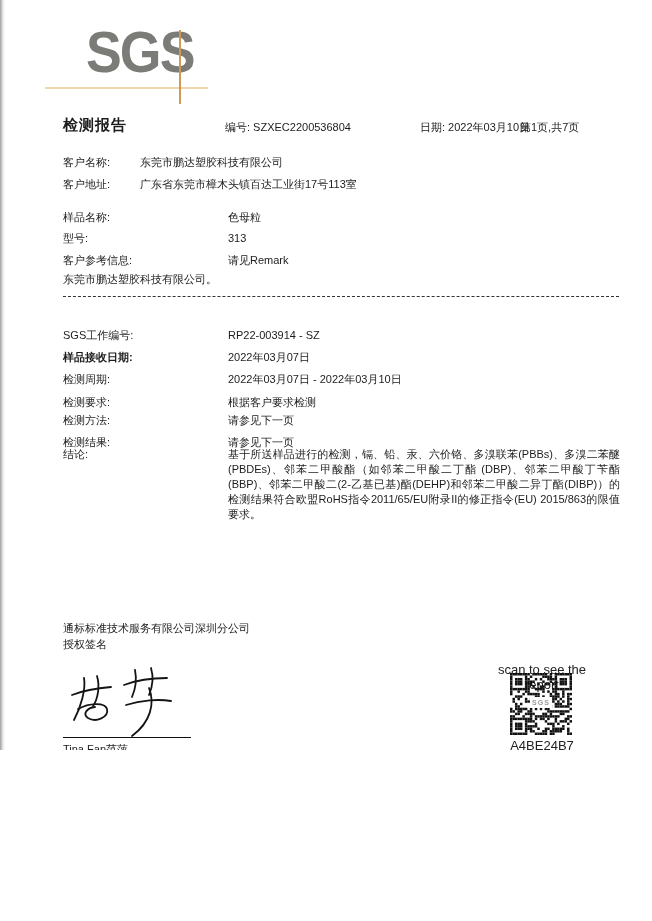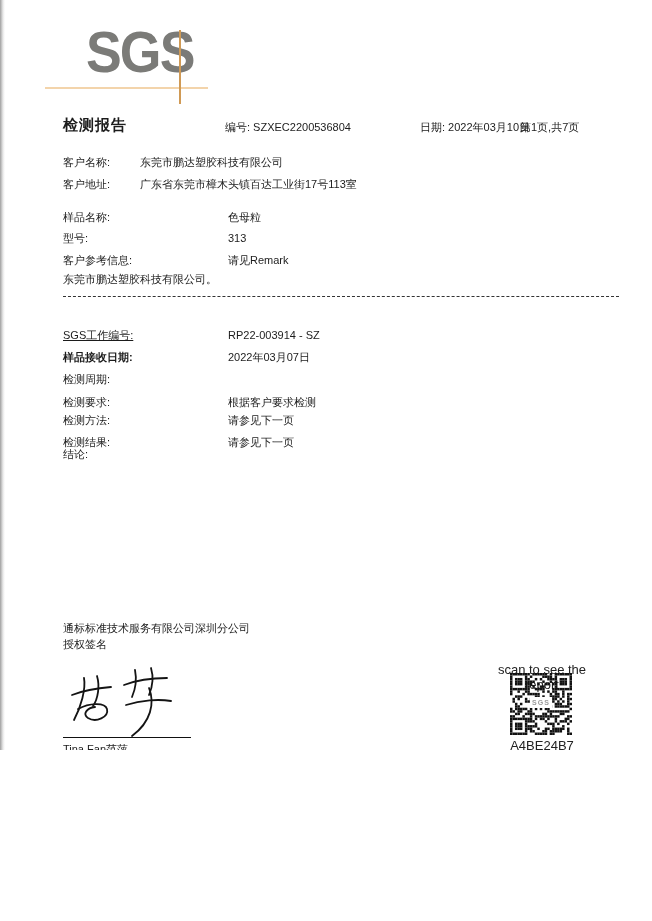--- a/index.html
+++ b/index.html
@@ -63,33 +63,35 @@
   <div class="abs lbl" style="top:210px;">样品名称:</div>
   <div class="abs val" style="left:228px;top:210px;">色母粒</div>
   <div class="abs lbl" style="top:231px;">型号:</div>
   <div class="abs val" style="left:228px;top:231px;">313</div>
   <div class="abs lbl" style="top:253px;">客户参考信息:</div>
   <div class="abs val" style="left:228px;top:253px;">请见Remark</div>
   <div class="abs lbl" style="top:272px;">东莞市鹏达塑胶科技有限公司。</div>
 
   <div class="abs dashes"></div>
 
-  <div class="abs lbl" style="top:328px;text-decoration:underline;">SGS工作编号:</div>
+  <div class="abs lbl" style="top:328px;">SGS工作编号:</div>
   <div class="abs val" style="left:228px;top:328px;">RP22-003914 - SZ</div>
   <div class="abs lbl" style="top:350px;font-weight:bold;">样品接收日期:</div>
   <div class="abs val" style="left:228px;top:350px;">2022年03月07日</div>
   <div class="abs lbl" style="top:372px;">检测周期:</div>
+  <div class="abs val" style="left:228px;top:372px;">2022年03月07日 - 2022年03月10日</div>
   <div class="abs lbl" style="top:395px;">检测要求:</div>
   <div class="abs val" style="left:228px;top:395px;">根据客户要求检测</div>
   <div class="abs lbl" style="top:413px;">检测方法:</div>
   <div class="abs val" style="left:228px;top:413px;">请参见下一页</div>
   <div class="abs lbl" style="top:435px;">检测结果:</div>
   <div class="abs val" style="left:228px;top:435px;">请参见下一页</div>
 
   <div class="abs lbl" style="top:447px;">结论:</div>
+  <div class="abs conclusion">基于所送样品进行的检测，镉、铅、汞、六价铬、多溴联苯(PBBs)、多溴二苯醚(PBDEs)、邻苯二甲酸酯（如邻苯二甲酸二丁酯 (DBP)、邻苯二甲酸丁苄酯(BBP)、邻苯二甲酸二(2-乙基已基)酯(DEHP)和邻苯二甲酸二异丁酯(DIBP)）的检测结果符合欧盟RoHS指令2011/65/EU附录II的修正指令(EU) 2015/863的限值要求。</div>
 
   <div class="abs sig-company">通标标准技术服务有限公司深圳分公司</div>
   <div class="abs sig-company" style="top:637px;">授权签名</div>
 
   <svg class="abs sig-svg" viewBox="0 0 132 80">
     <g fill="none" stroke="#141414" stroke-width="1.8" stroke-linecap="round" stroke-linejoin="round">
       <path d="M6,37 C16,33 32,30 45,29"></path>
       <path d="M18,20 C20,31 15,49 8,62"></path>
       <path d="M31,18 C34,28 32,41 27,48"></path>
       <path d="M12,51 C23,45 39,44 41,51 C43,59 30,65 22,60 C16,56 21,50 29,49"></path>

